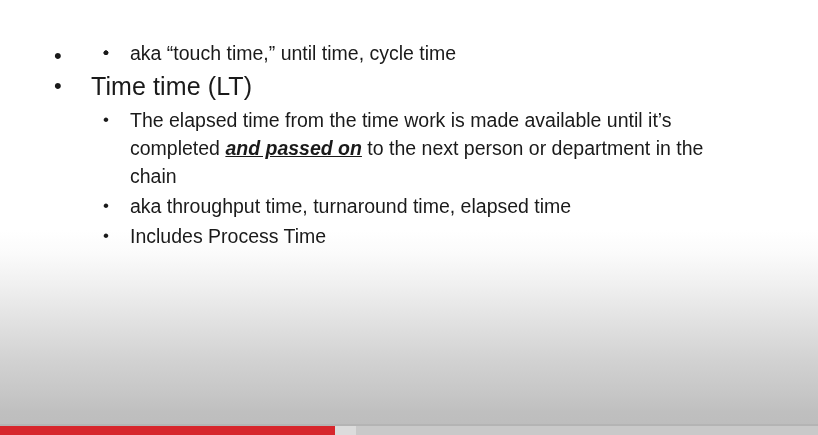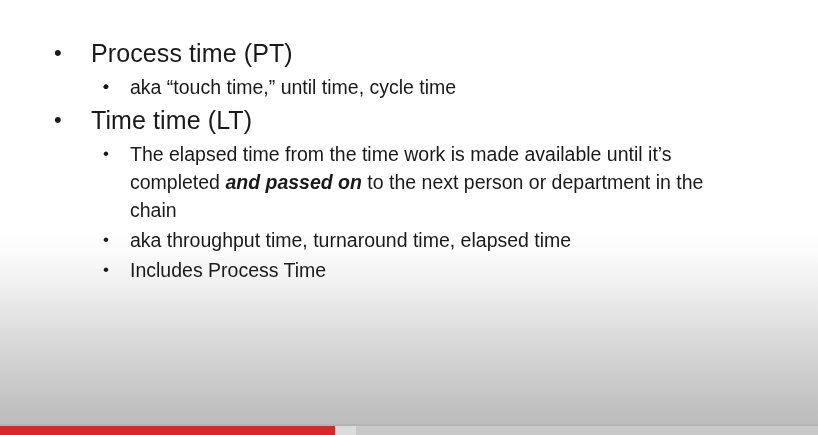--- a/index.html
+++ b/index.html
@@ -96,20 +96,21 @@
     font-size: 17px;
     line-height: 28px;
     color: #1a1a1a;
   }
   li.l2 .txt {
     display: block;
   }
   .bi {
     font-weight: bold;
     font-style: italic;
+    text-decoration: underline;
   }
 
   .gap-l1 { margin-top: 10px; }
 
   
   #progress-bar {
     position: absolute;
     left: 0;
     bottom: 0;
     width: 818px;
@@ -146,21 +147,20 @@
 
   <div id="title-sliver">
     
   </div>
 
   <div id="body">
     <ul class="lvl1">
 
       <li class="l1">
         <span class="b">•</span>
-        <span>Process time (PT)</span>
       </li>
 
       <li>
         <ul class="lvl2">
           <li class="l2">
             <span class="b">•</span>
           </li>
           <li class="l2">
             <span class="b">•</span>
           </li>

